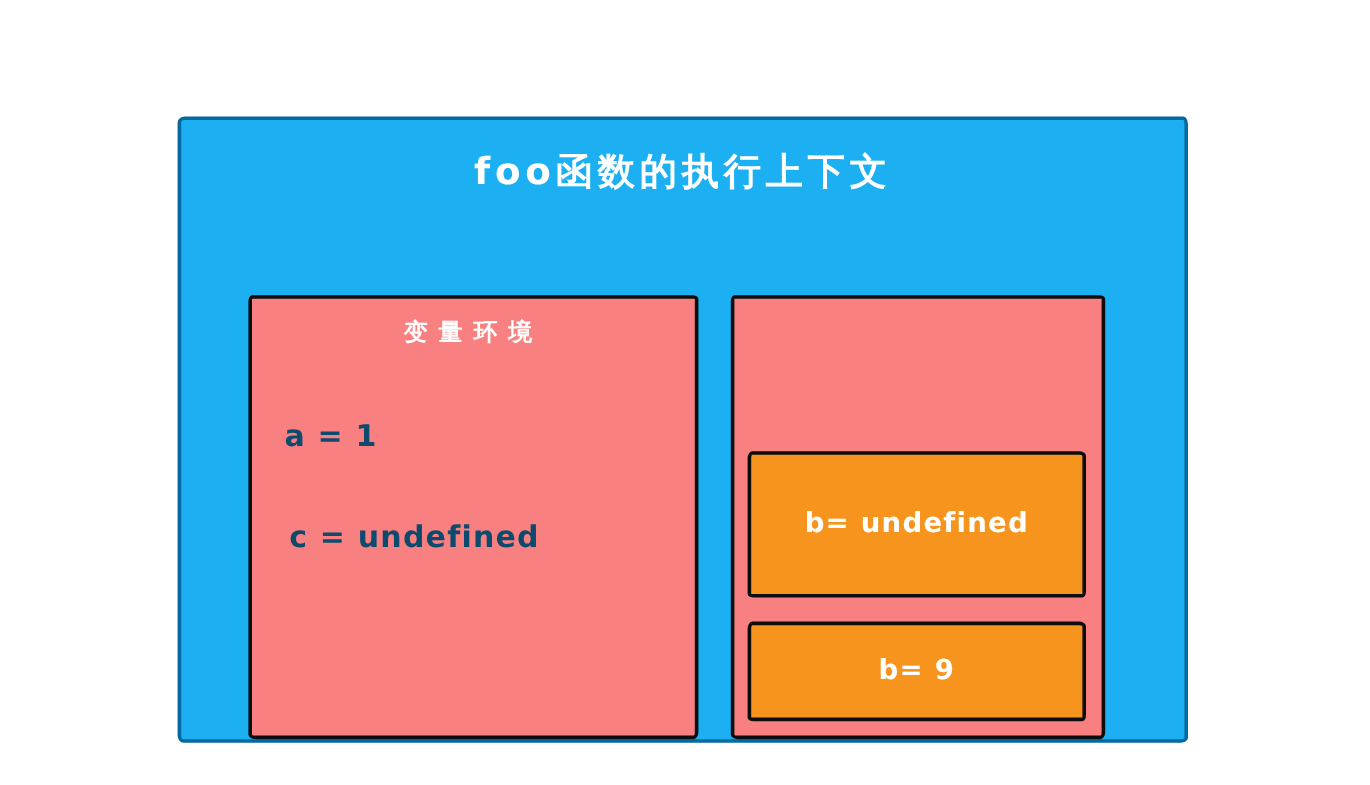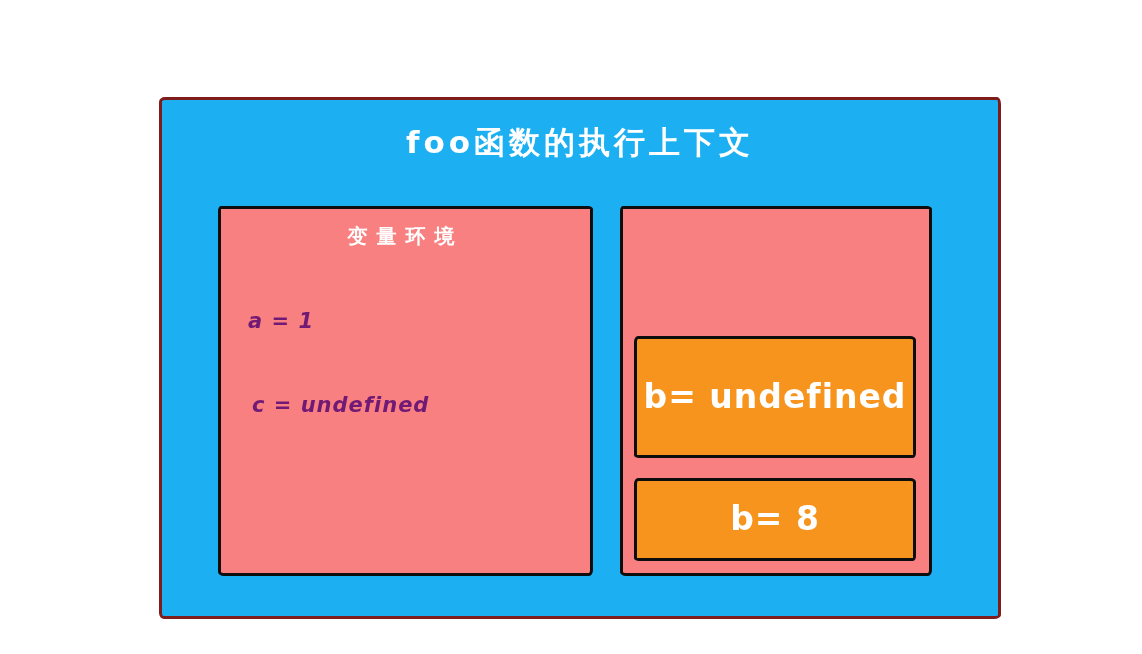--- a/index.html
+++ b/index.html
@@ -15,45 +15,46 @@
   }
   .canvas {
     position: relative;
     width: 1142px;
     height: 654px;
     background: #ffffff;
   }
   
   .ctx-box {
     position: absolute;
-    left: 159px;
+    left: 148px;
     top: 97px;
     width: 836px;
     height: 516px;
     background: #1cb0f2;
-    border: 3px solid #7f1d1d;
+    border: 3px solid #0369a1;
     border-radius: 6px 4px 7px 5px / 5px 7px 4px 6px;
   }
   .ctx-title {
     position: absolute;
     left: 0;
     right: 0;
     top: 22px;
     text-align: center;
     color: #ffffff;
     font-size: 31px;
     font-weight: bold;
     letter-spacing: 4px;
   }
   
   .env-box {
     position: absolute;
     background: #f98080;
     border: 3px solid #0d0d0d;
     border-radius: 3px 5px 4px 6px / 5px 3px 6px 4px;
+    margin-top: 40px;
   }
   .var-env {
     left: 56px;
     top: 106px;
     width: 369px;
     height: 364px;
   }
   .lex-env {
     left: 458px;
     top: 106px;
@@ -63,25 +64,24 @@
   .env-label {
     margin-top: 14px;
     text-align: center;
     color: #ffffff;
     font-size: 20px;
     font-weight: bold;
     letter-spacing: 9px;
   }
   .var-entry {
     position: absolute;
-    color: #701a75;
-    font-size: 21px;
+    color: #0c4a6e;
+    font-size: 25px;
     font-weight: bold;
     letter-spacing: 1px;
-    font-style: italic;
   }
   .entry-a {
     left: 27px;
     top: 100px;
   }
   .entry-c {
     left: 31px;
     top: 184px;
   }
   
@@ -101,21 +101,21 @@
   .inner-1 {
     top: 127px;
     height: 116px;
   }
   .inner-2 {
     top: 269px;
     height: 77px;
   }
   .inner-line {
     color: #ffffff;
-    font-size: 33px;
+    font-size: 23px;
     font-weight: bold;
     letter-spacing: 1px;
     line-height: 1.3;
   }
 </style>
 </head>
 <body>
 
 <div class="canvas">
   <div class="ctx-box">
@@ -128,18 +128,18 @@
       <div class="var-entry entry-c">c = undefined</div>
     </div>
 
     <div class="env-box lex-env">
 
       <div class="inner-box inner-1">
         <div class="inner-line">b= undefined</div>
       </div>
 
       <div class="inner-box inner-2">
-        <div class="inner-line">b= 8</div>
+        <div class="inner-line">b= 9</div>
       </div>
     </div>
 
   </div>
 </div>
 
 </body></html>

